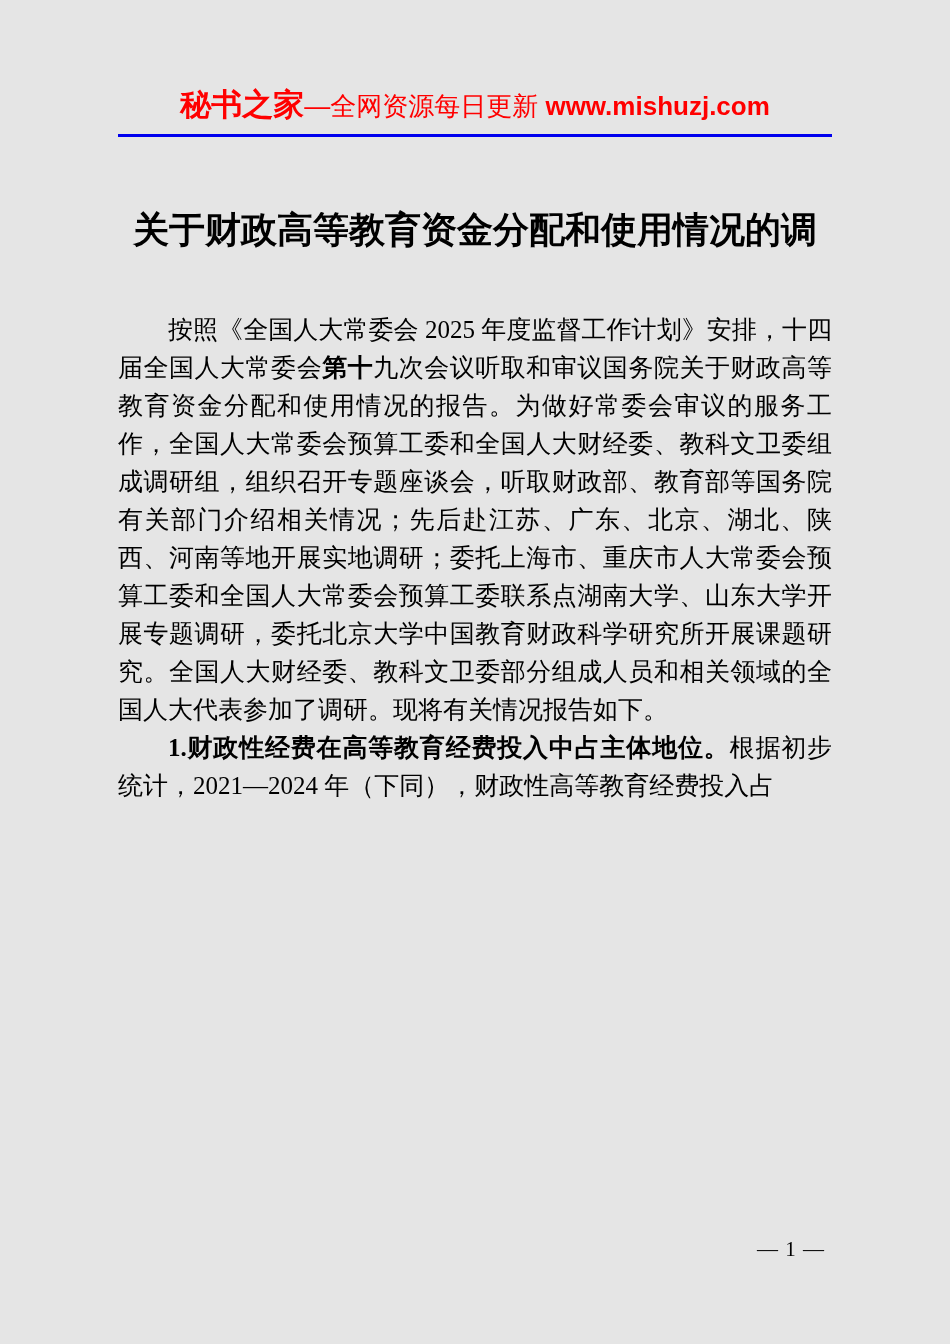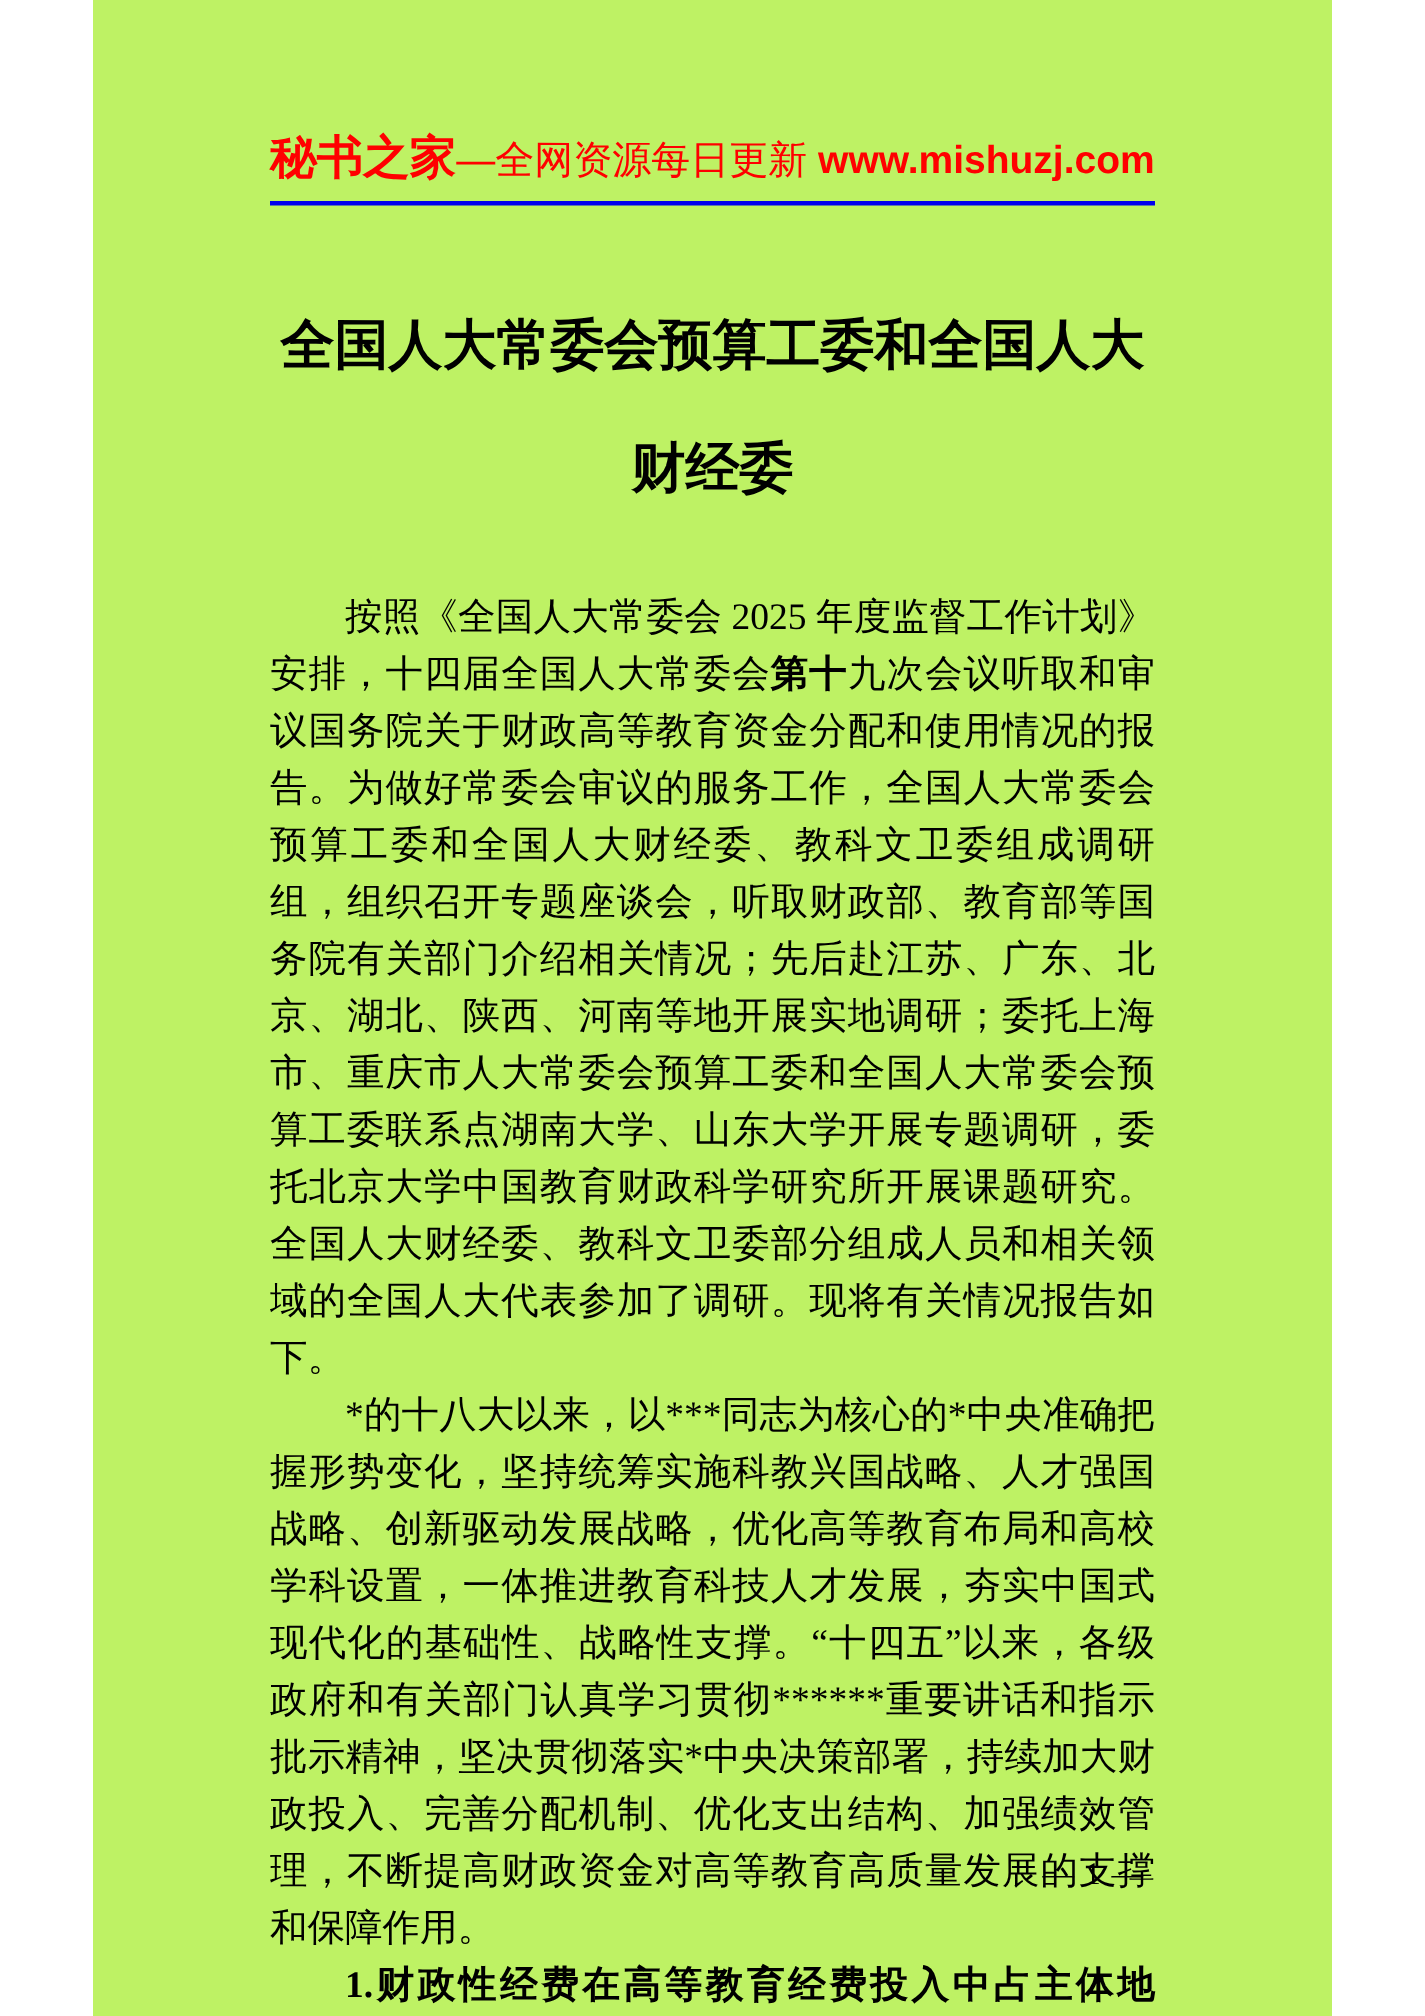--- a/index.html
+++ b/index.html
@@ -2,24 +2,24 @@
 <html><head>
 <meta charset="utf-8">
 <style>
   html, body {
     margin: 0;
     padding: 0;
     background: #ffffff;
   }
   .page {
     position: relative;
-    width: 826px;
+    width: 950px;
     height: 1344px;
     margin: 0 auto;
-    background: #bef264;
+    background: #e5e5e5;
     box-sizing: border-box;
     padding: 84px 118px 0 118px;
     font-family: "Liberation Serif", "DejaVu Serif", serif;
     color: #000000;
     overflow: hidden;
   }
   .doc-header {
     text-align: center;
     border-bottom: 3px solid #0000ee;
     padding-bottom: 8px;
@@ -84,29 +84,28 @@
 </head>
 <body>
 
 <div class="page">
 
   <div class="doc-header">
     <span class="brand">秘书之家</span><span class="tagline">—全网资源每日更新 </span><span class="url">www.mishuzj.com</span>
   </div>
 
   <div class="doc-title">
-    <div>全国人大常委会预算工委和全国人大财经委</div>
+    <div>关于财政高等教育资金分配和使用情况的调</div>
   </div>
 
   <div class="doc-body">
 
     <p class="para"><span>按照《全国人大常委会 2025 年度监督工作计划》安排，十四届全国人大常委会</span><span class="bold-run">第十</span><span>九次会议听取和审议国务院关于财政高等教育资金分配和使用情况的报告。为做好常委会审议的服务工作，全国人大常委会预算工委和全国人大财经委、教科文卫委组成调研组，组织召开专题座谈会，听取财政部、教育部等国务院有关部门介绍相关情况；先后赴江苏、广东、北京、湖北、陕西、河南等地开展实地调研；委托上海市、重庆市人大常委会预算工委和全国人大常委会预算工委联系点湖南大学、山东大学开展专题调研，委托北京大学中国教育财政科学研究所开展课题研究。全国人大财经委、教科文卫委部分组成人员和相关领域的全国人大代表参加了调研。现将有关情况报告如下。</span></p>
 
 
-    <p class="para">*的十八大以来，以***同志为核心的*中央准确把握形势变化，坚持统筹实施科教兴国战略、人才强国战略、创新驱动发展战略，优化高等教育布局和高校学科设置，一体推进教育科技人才发展，夯实中国式现代化的基础性、战略性支撑。“十四五”以来，各级政府和有关部门认真学习贯彻******重要讲话和指示批示精神，坚决贯彻落实*中央决策部署，持续加大财政投入、完善分配机制、优化支出结构、加强绩效管理，不断提高财政资金对高等教育高质量发展的支撑和保障作用。</p>
 
 
     <p class="para"><span class="bold-run">1.财政性经费在高等教育经费投入中占主体地位。</span><span>根据初步统计，2021—2024 年（下同），财政性高等教育经费投入占</span></p>
 
   </div>
 
   <div class="page-footer">
     <span>— 1 —</span>
   </div>
 

